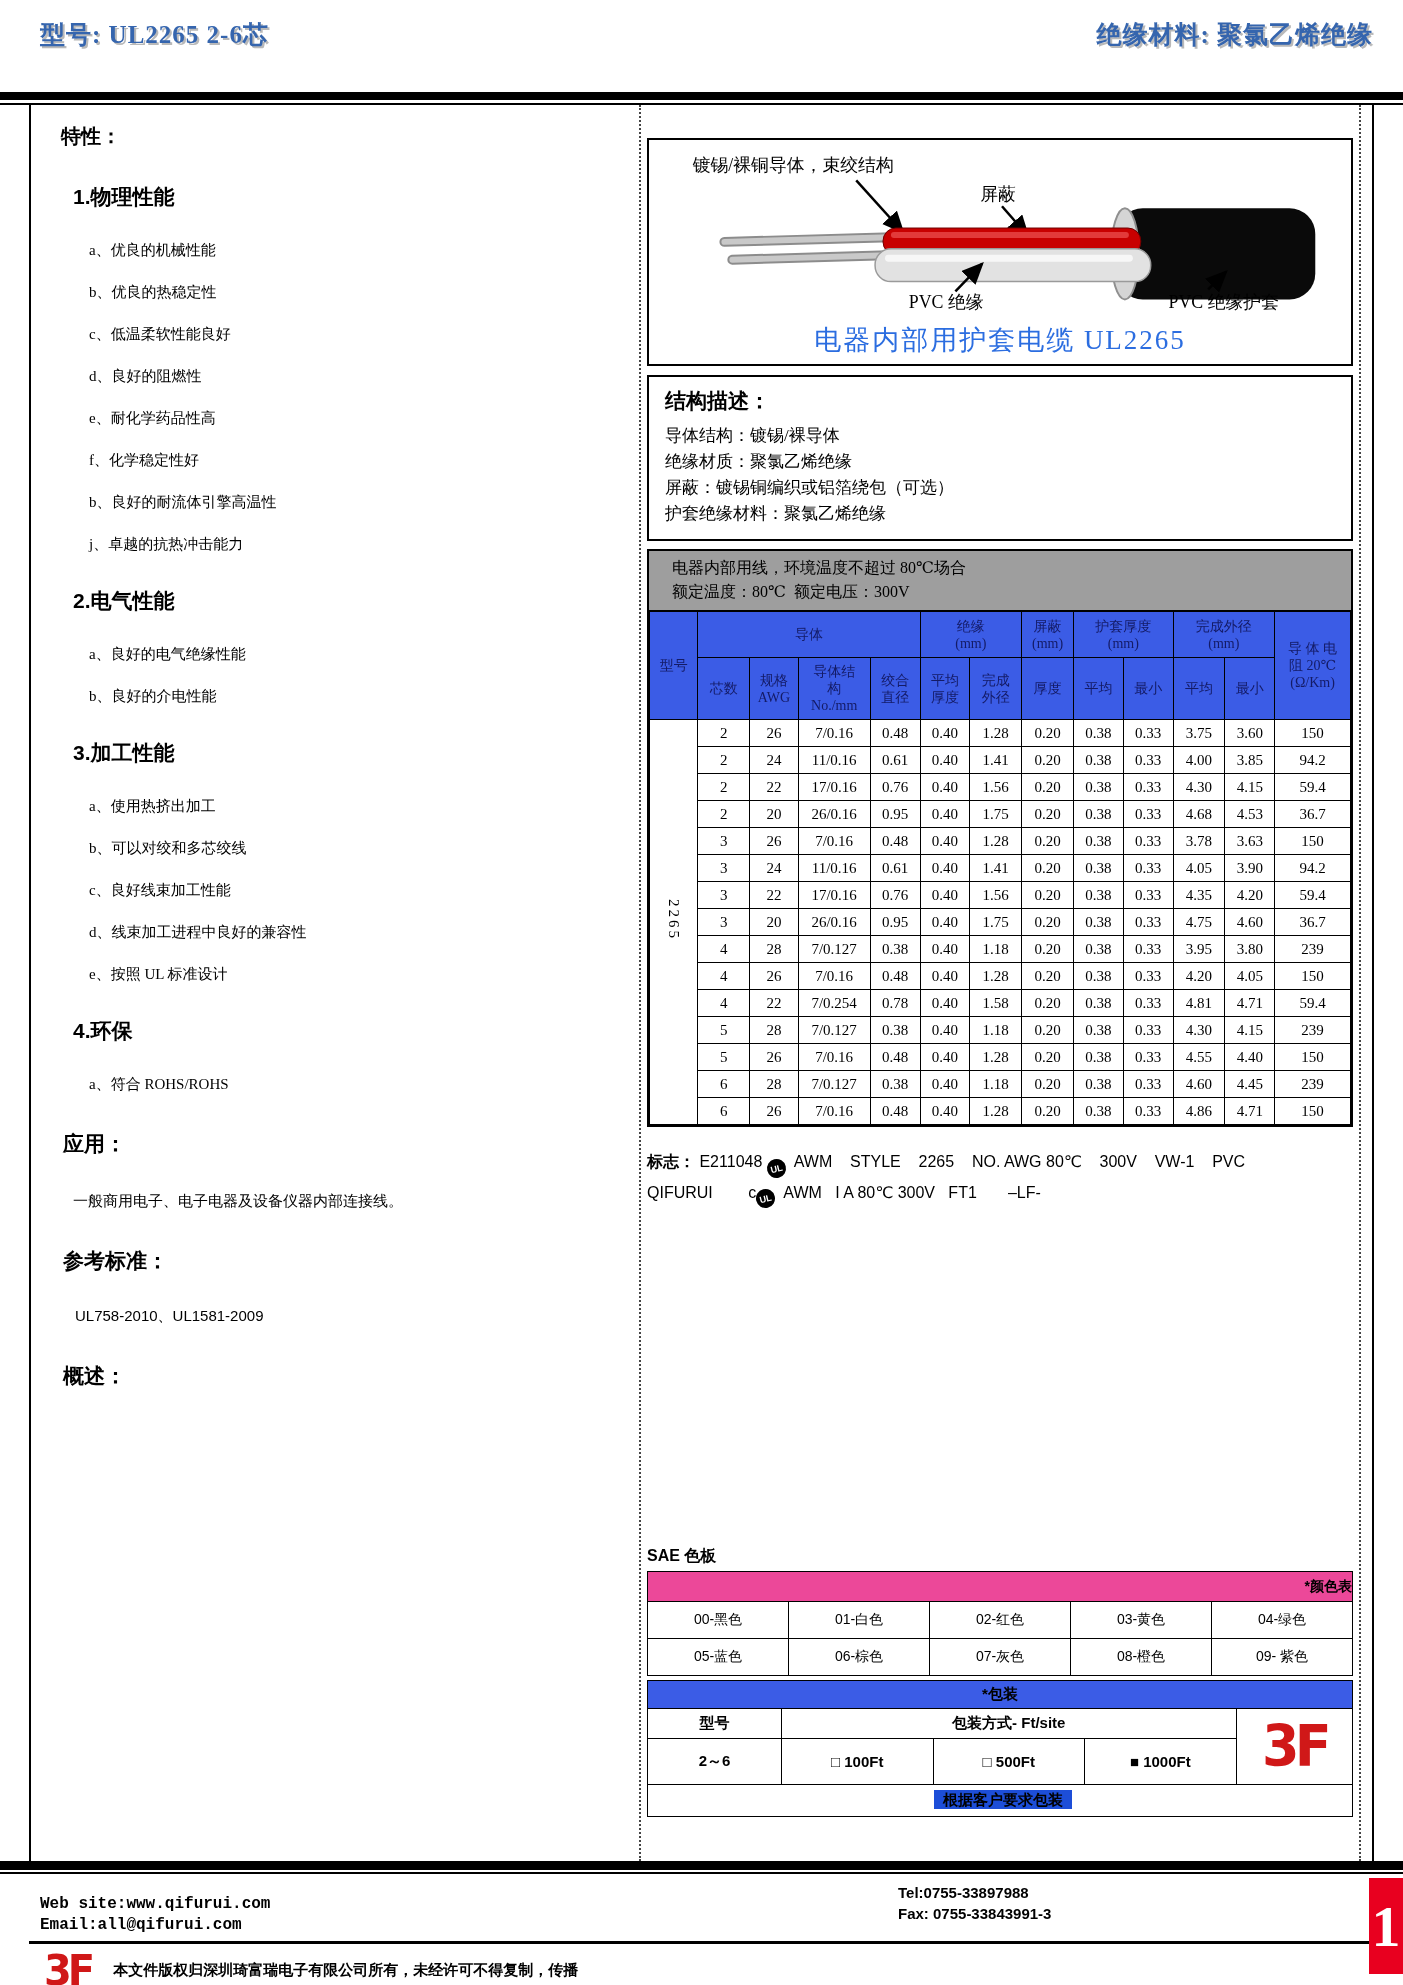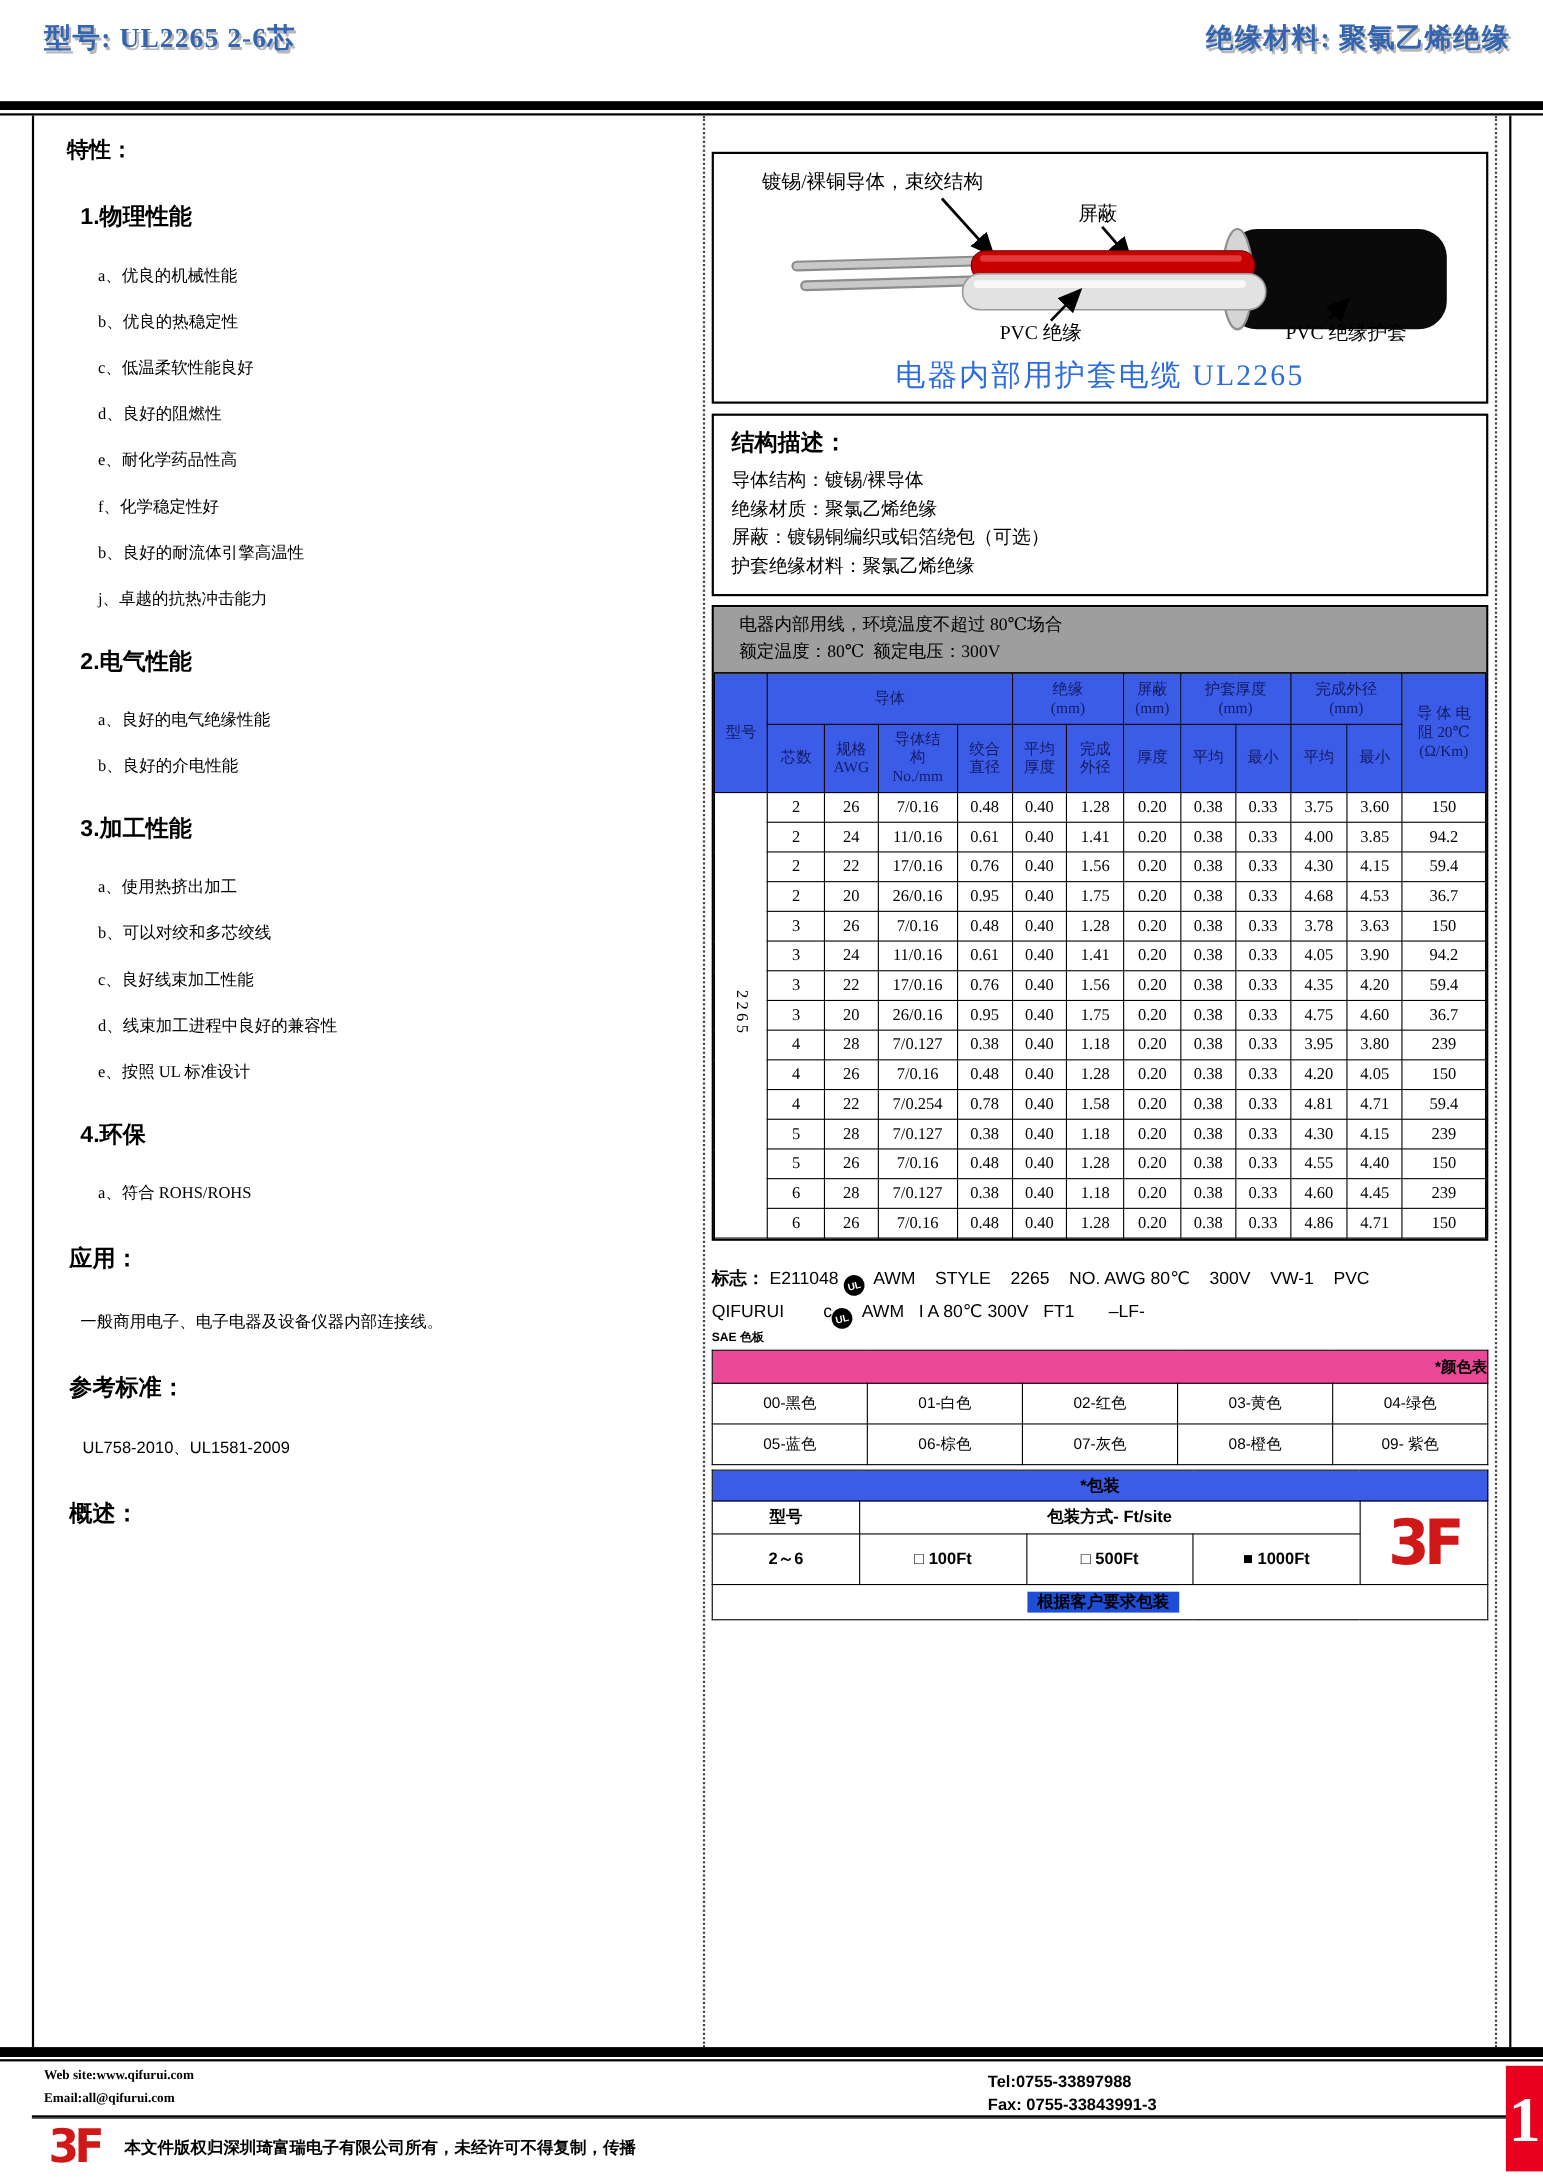--- a/index.html
+++ b/index.html
@@ -59,21 +59,21 @@
   
   .marking { margin-top:20px; font-family:"Liberation Sans","DejaVu Sans",sans-serif; font-size:16px; }
   .marking .line { white-space:pre-wrap; line-height:30px; }
   .marking .zh { font-family:"Liberation Serif","DejaVu Serif",serif; font-weight:bold; }
   .ul-mark {
     display:inline-flex; width:19px; height:19px; border-radius:50%;
     background:#000; color:#fff; font:bold 9px "Liberation Sans","DejaVu Sans",sans-serif;
     align-items:center; justify-content:center; transform:rotate(-14deg); vertical-align:-4px;
   }
   
-  .sae-label { font-family:"Liberation Sans","DejaVu Sans",sans-serif; font-size:11px; font-weight:bold; }
+  .sae-label { margin-top:338px; font-family:"Liberation Sans","DejaVu Sans",sans-serif; font-size:16px; font-weight:bold; }
   table.colors { width:100%; border-collapse:collapse; margin-top:4px; table-layout:fixed; }
   table.colors th, table.colors td { border:1.5px solid #000; text-align:center; }
   table.colors th { background:#ec4899; font-size:14px; font-weight:bold; height:30px; font-family:"Liberation Sans","DejaVu Sans",sans-serif;text-align:right; }
   table.colors td { font-family:"Liberation Sans","DejaVu Sans",sans-serif; font-size:14px; height:37px; }
   
   .pack-label { margin-top:22px; font-family:"Liberation Sans","DejaVu Sans",sans-serif; font-size:16px; font-weight:bold; }
   table.pack { width:100%; border-collapse:collapse; margin-top:4px; table-layout:fixed; }
   table.pack th, table.pack td { border:1.5px solid #000; text-align:center; font-family:"Liberation Sans","DejaVu Sans",sans-serif; }
   table.pack th { background:#3b5ce6; font-size:15px; font-weight:bold; height:28px; }
   table.pack td { font-size:15px; font-weight:bold; }
@@ -81,21 +81,21 @@
   tr.pack-r2 td { height:46px; }
   td.pack-note { height:32px; text-align:left; font-weight:normal; font-family:"Liberation Serif","DejaVu Serif",serif; padding-left:6px; }
   .hl { background:#1d4ed8; padding:1px 9px; }
   .logo-3f {
     color:#d01818; font-family:"DejaVu Sans","Liberation Sans",sans-serif;
     font-weight:900; font-size:54px; letter-spacing:-5px; line-height:1; transform:scaleY(1.05); display:inline-block;
   }
   
   .rule-bottom { border-top:9px solid #000; border-bottom:2px solid #000; height:13px; }
   .page-footer { position:relative; height:120px; }
-  .footer-left { padding:2px 0 0 40px; font-family:Liberation Serif, serif; font-weight:bold; font-size:12px; line-height:21px; }
+  .footer-left { padding:20px 0 0 40px; font-family:Liberation Mono, monospace; font-weight:bold; font-size:16px; line-height:21px; }
   .footer-right { position:absolute; left:898px; top:8px; font-family:"Liberation Sans","DejaVu Sans",sans-serif; font-weight:bold; font-size:15px; line-height:21px; }
   .rule-thin { margin:5px 29px 0 29px; border-top:2px solid #000; border-bottom:1px solid #000; height:3px; }
   .copyright-row { display:flex; align-items:center; padding:6px 0 0 44px; }
   .logo-3f.small { font-size:40px; letter-spacing:-4px; }
   .copyright-text { margin-left:22px; font-family:"Liberation Sans","DejaVu Sans",sans-serif; font-weight:bold; font-size:15px; }
   .page-num-box {
     position:absolute; right:0; top:4px; width:34px; height:96px; background:#e8001f;
     color:#fff; display:flex; align-items:center; justify-content:center;
     font:bold 58px "Liberation Serif","DejaVu Serif",serif;
   }

